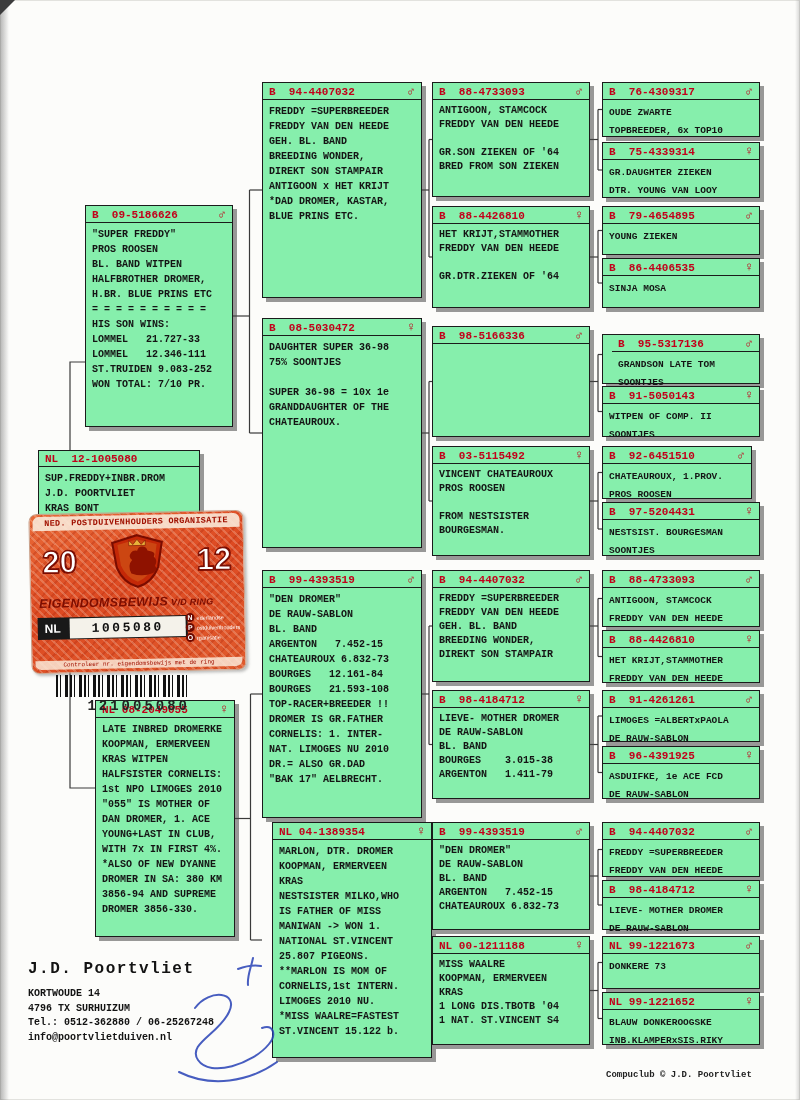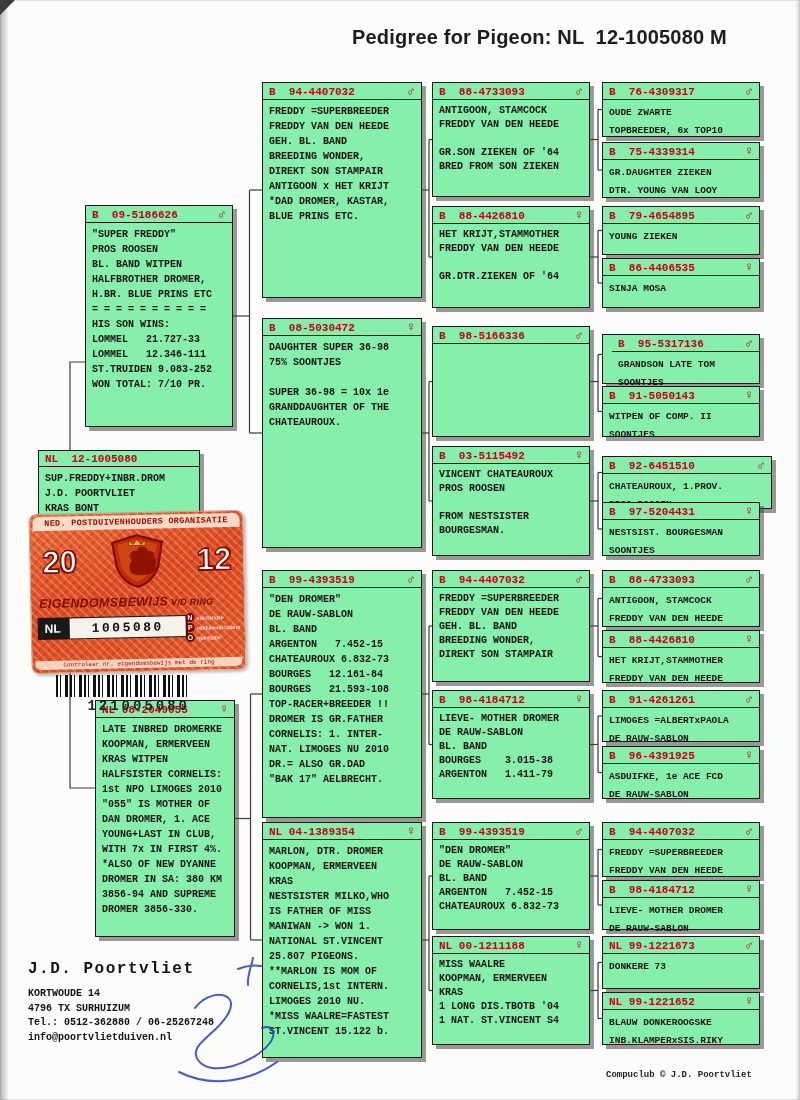--- a/index.html
+++ b/index.html
@@ -93,21 +93,20 @@
     opacity:.85; }
 </style>
 </head>
 <body>
 
 <div class="page">
   <div class="edge-left"></div>
   <div class="edge-right"></div>
   <div class="corner-tl"></div>
 
-  <h1 class="title">Pedigree for Pigeon: NL  12-1005080 M</h1>
 
   <svg id="connectors" width="800" height="1100">
       <polyline points="85,362 70,362 70,788 95,788"></polyline>
       <polyline points="233,316 249.5,316"></polyline>
       <polyline points="249.5,190 249.5,433"></polyline>
       <polyline points="249.5,190 262,190"></polyline>
       <polyline points="249.5,433 262,433"></polyline>
       <polyline points="235,818.5 250.5,818.5"></polyline>
       <polyline points="250.5,694 250.5,940"></polyline>
       <polyline points="250.5,694 262,694"></polyline>
@@ -246,21 +245,21 @@
 CHATEAUROUX 6.832-73
 BOURGES   12.161-84
 BOURGES   21.593-108
 TOP-RACER+BREEDER !!
 DROMER IS GR.FATHER
 CORNELIS: 1. INTER-
 NAT. LIMOGES NU 2010
 DR.= ALSO GR.DAD
 "BAK 17" AELBRECHT.</div>
   </div>
-      <div class="pbox c2" style="left: 262px; top: 822px; width: 160px; height: 236px;">
+      <div class="pbox c2" style="left: 272px; top: 822px; width: 160px; height: 236px;">
     <div class="pbox-head">
       <span class="ring">NL 04-1389354</span>
       <span class="sex">♀</span>
     </div>
     <div class="pbox-body">MARLON, DTR. DROMER
 KOOPMAN, ERMERVEEN
 KRAS
 NESTSISTER MILKO,WHO
 IS FATHER OF MISS
 MANIWAN -&gt; WON 1.
@@ -393,21 +392,21 @@
 SOONTJES</div>
   </div>
       <div class="pbox c4" style="left: 602px; top: 386px; width: 158px; height: 51px;">
     <div class="pbox-head">
       <span class="ring">B  91-5050143</span>
       <span class="sex">♀</span>
     </div>
     <div class="pbox-body">WITPEN OF COMP. II
 SOONTJES</div>
   </div>
-      <div class="pbox c4" style="left: 602px; top: 446px; width: 170px; height: 53px; margin-top: 10px;">
+      <div class="pbox c4" style="left: 602px; top: 446px; width: 150px; height: 53px;">
     <div class="pbox-head">
       <span class="ring">B  92-6451510</span>
       <span class="sex">♂</span>
     </div>
     <div class="pbox-body">CHATEAUROUX, 1.PROV.
 PROS ROOSEN</div>
   </div>
       <div class="pbox c4" style="left: 602px; top: 502px; width: 158px; height: 54px;">
     <div class="pbox-head">
       <span class="ring">B  97-5204431</span>

